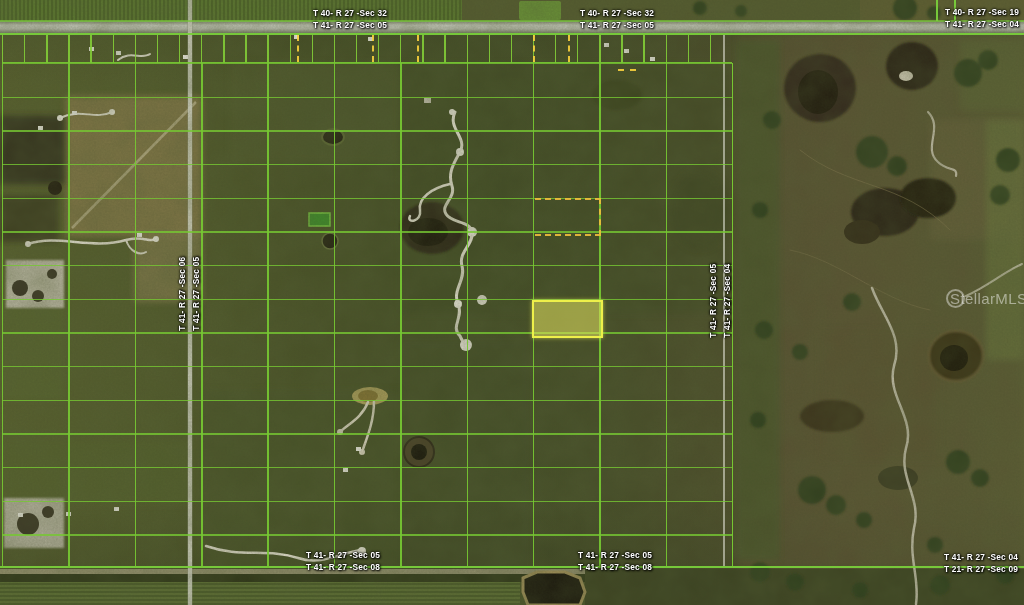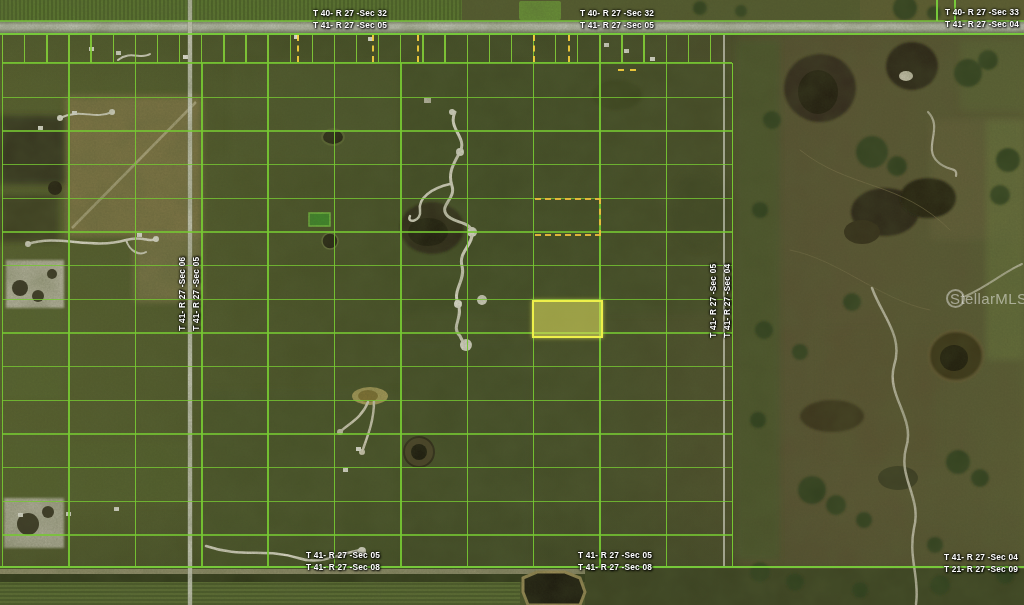--- a/index.html
+++ b/index.html
@@ -271,21 +271,21 @@
 
   <div class="lbl" style="left:305px;top:8px;width:90px">
     <div>T 40- R 27 -Sec 32</div>
     <div>T 41- R 27 -Sec 05</div>
   </div>
   <div class="lbl" style="left:572px;top:8px;width:90px">
     <div>T 40- R 27 -Sec 32</div>
     <div>T 41- R 27 -Sec 05</div>
   </div>
   <div class="lbl" style="left:942px;top:7px;width:80px">
-    <div>T 40- R 27 -Sec 33</div>
+    <div>T 40- R 27 -Sec 19</div>
     <div>T 41- R 27 -Sec 04</div>
   </div>
   <div class="lbl vert" style="left:133px;top:288px;width:100px">T 41- R 27 -Sec 06</div>
   <div class="lbl vert" style="left:147px;top:288px;width:100px">T 41- R 27 -Sec 05</div>
   <div class="lbl vert" style="left:664px;top:295px;width:100px">T 41- R 27 -Sec 05</div>
   <div class="lbl vert" style="left:678px;top:295px;width:100px">T 41- R 27 -Sec 04</div>
   <div class="lbl" style="left:298px;top:550px;width:90px">
     <div>T 41- R 27 -Sec 05</div>
     <div>T 41- R 27 -Sec 08</div>
   </div>

